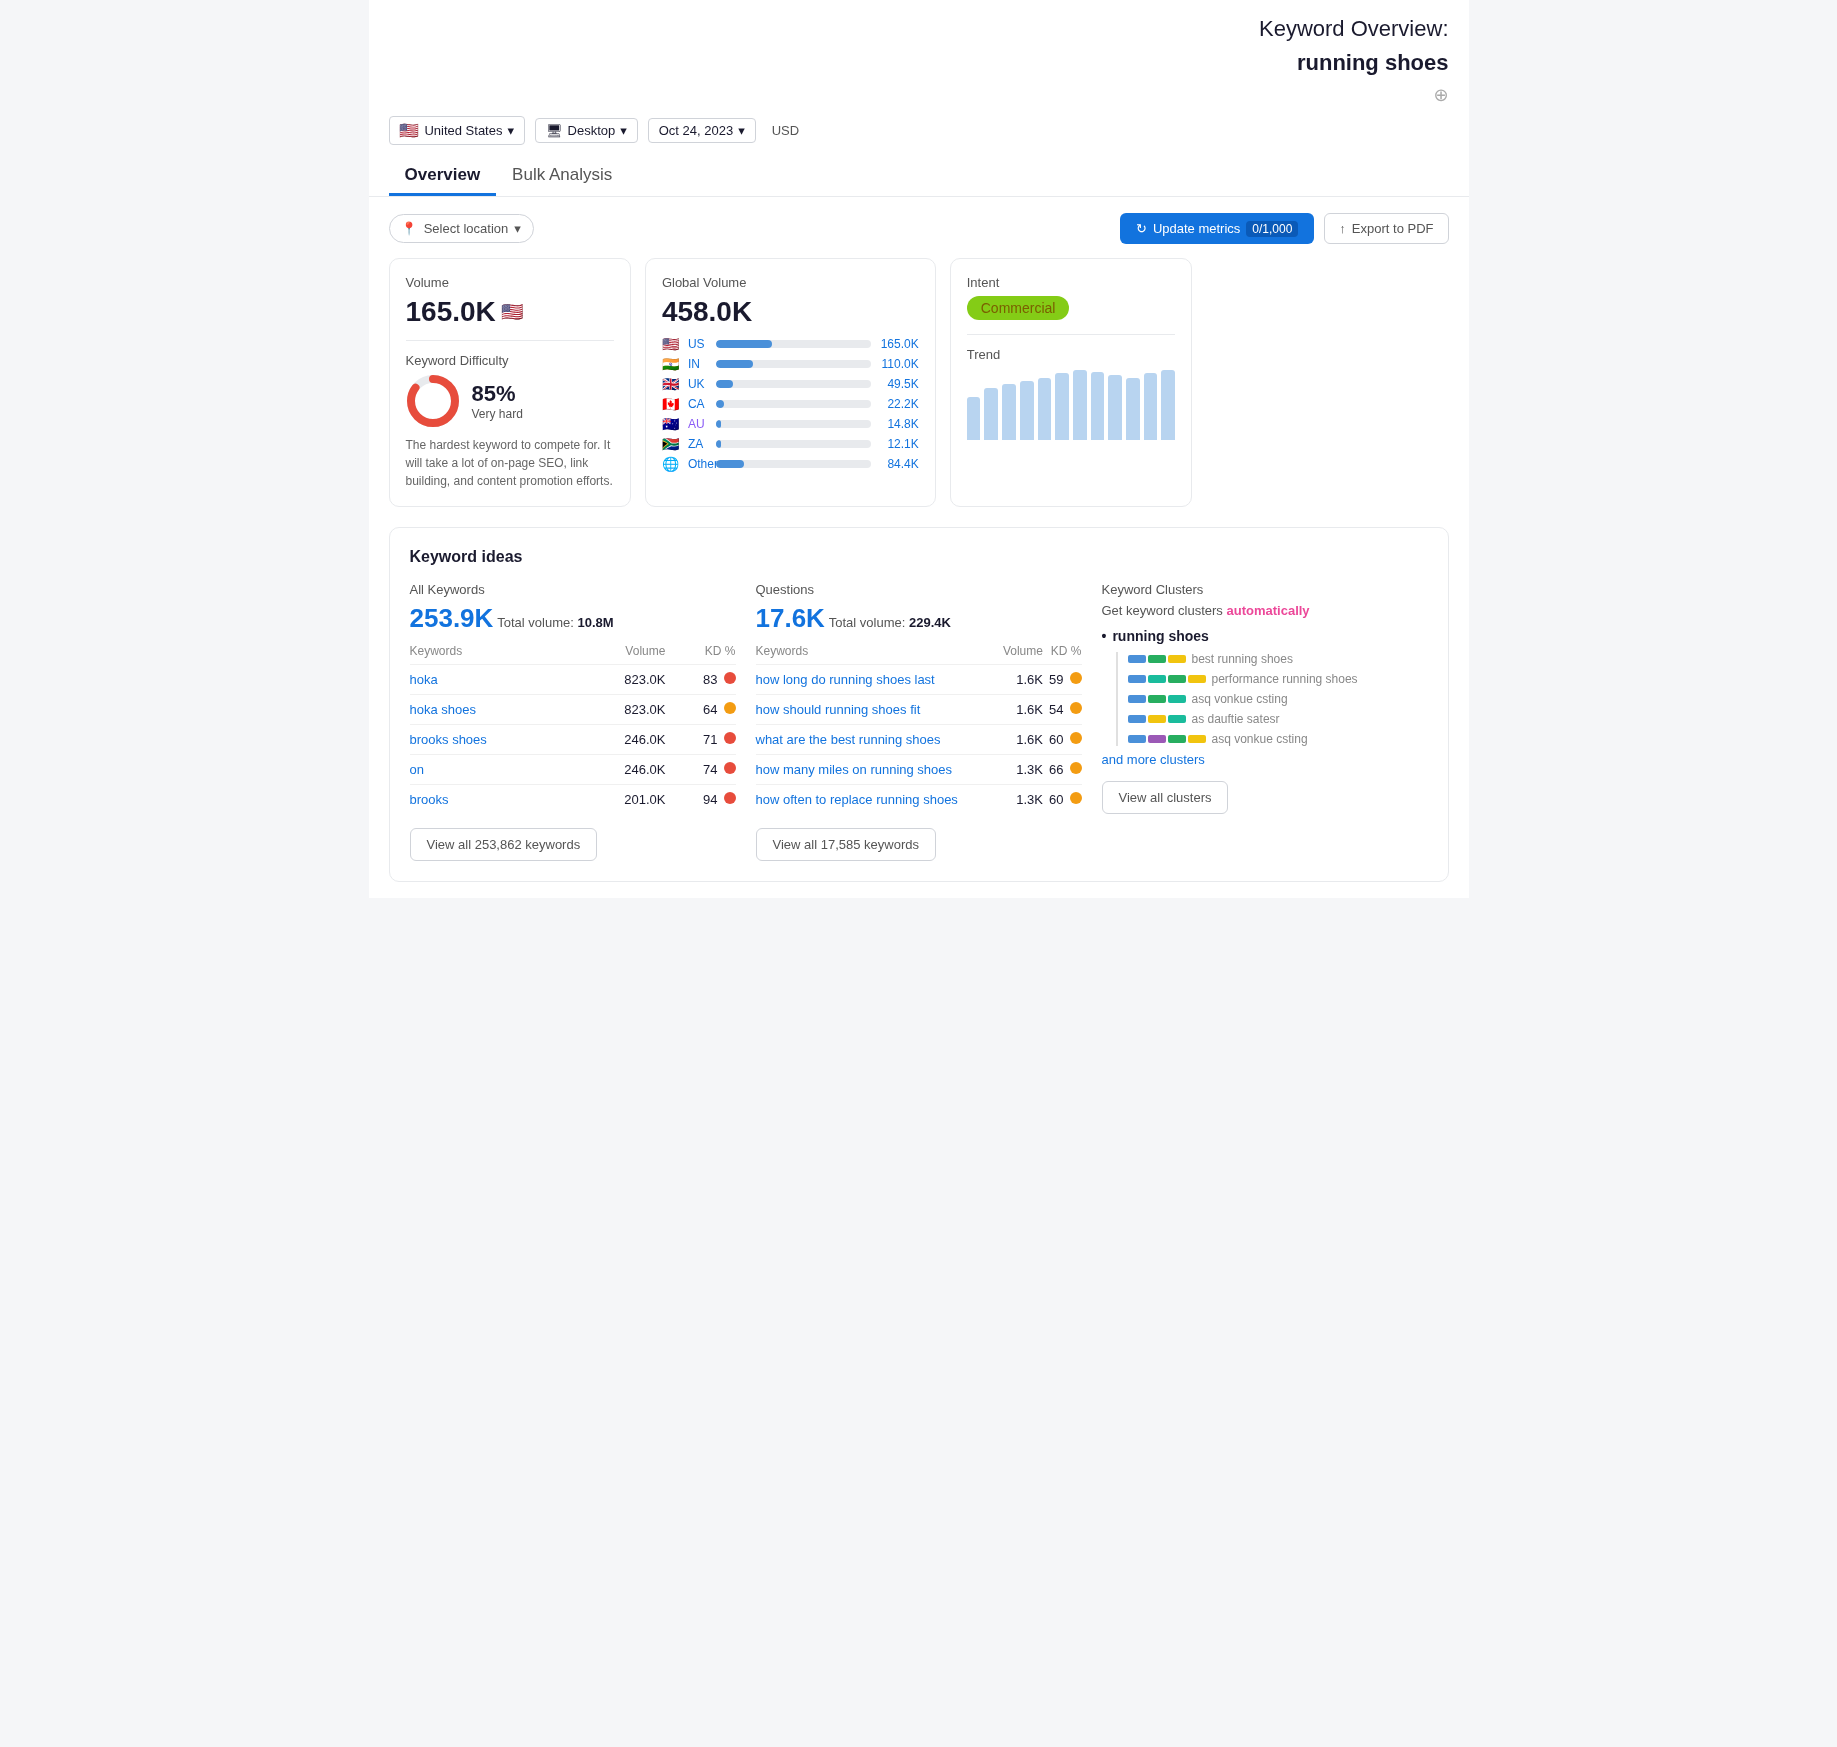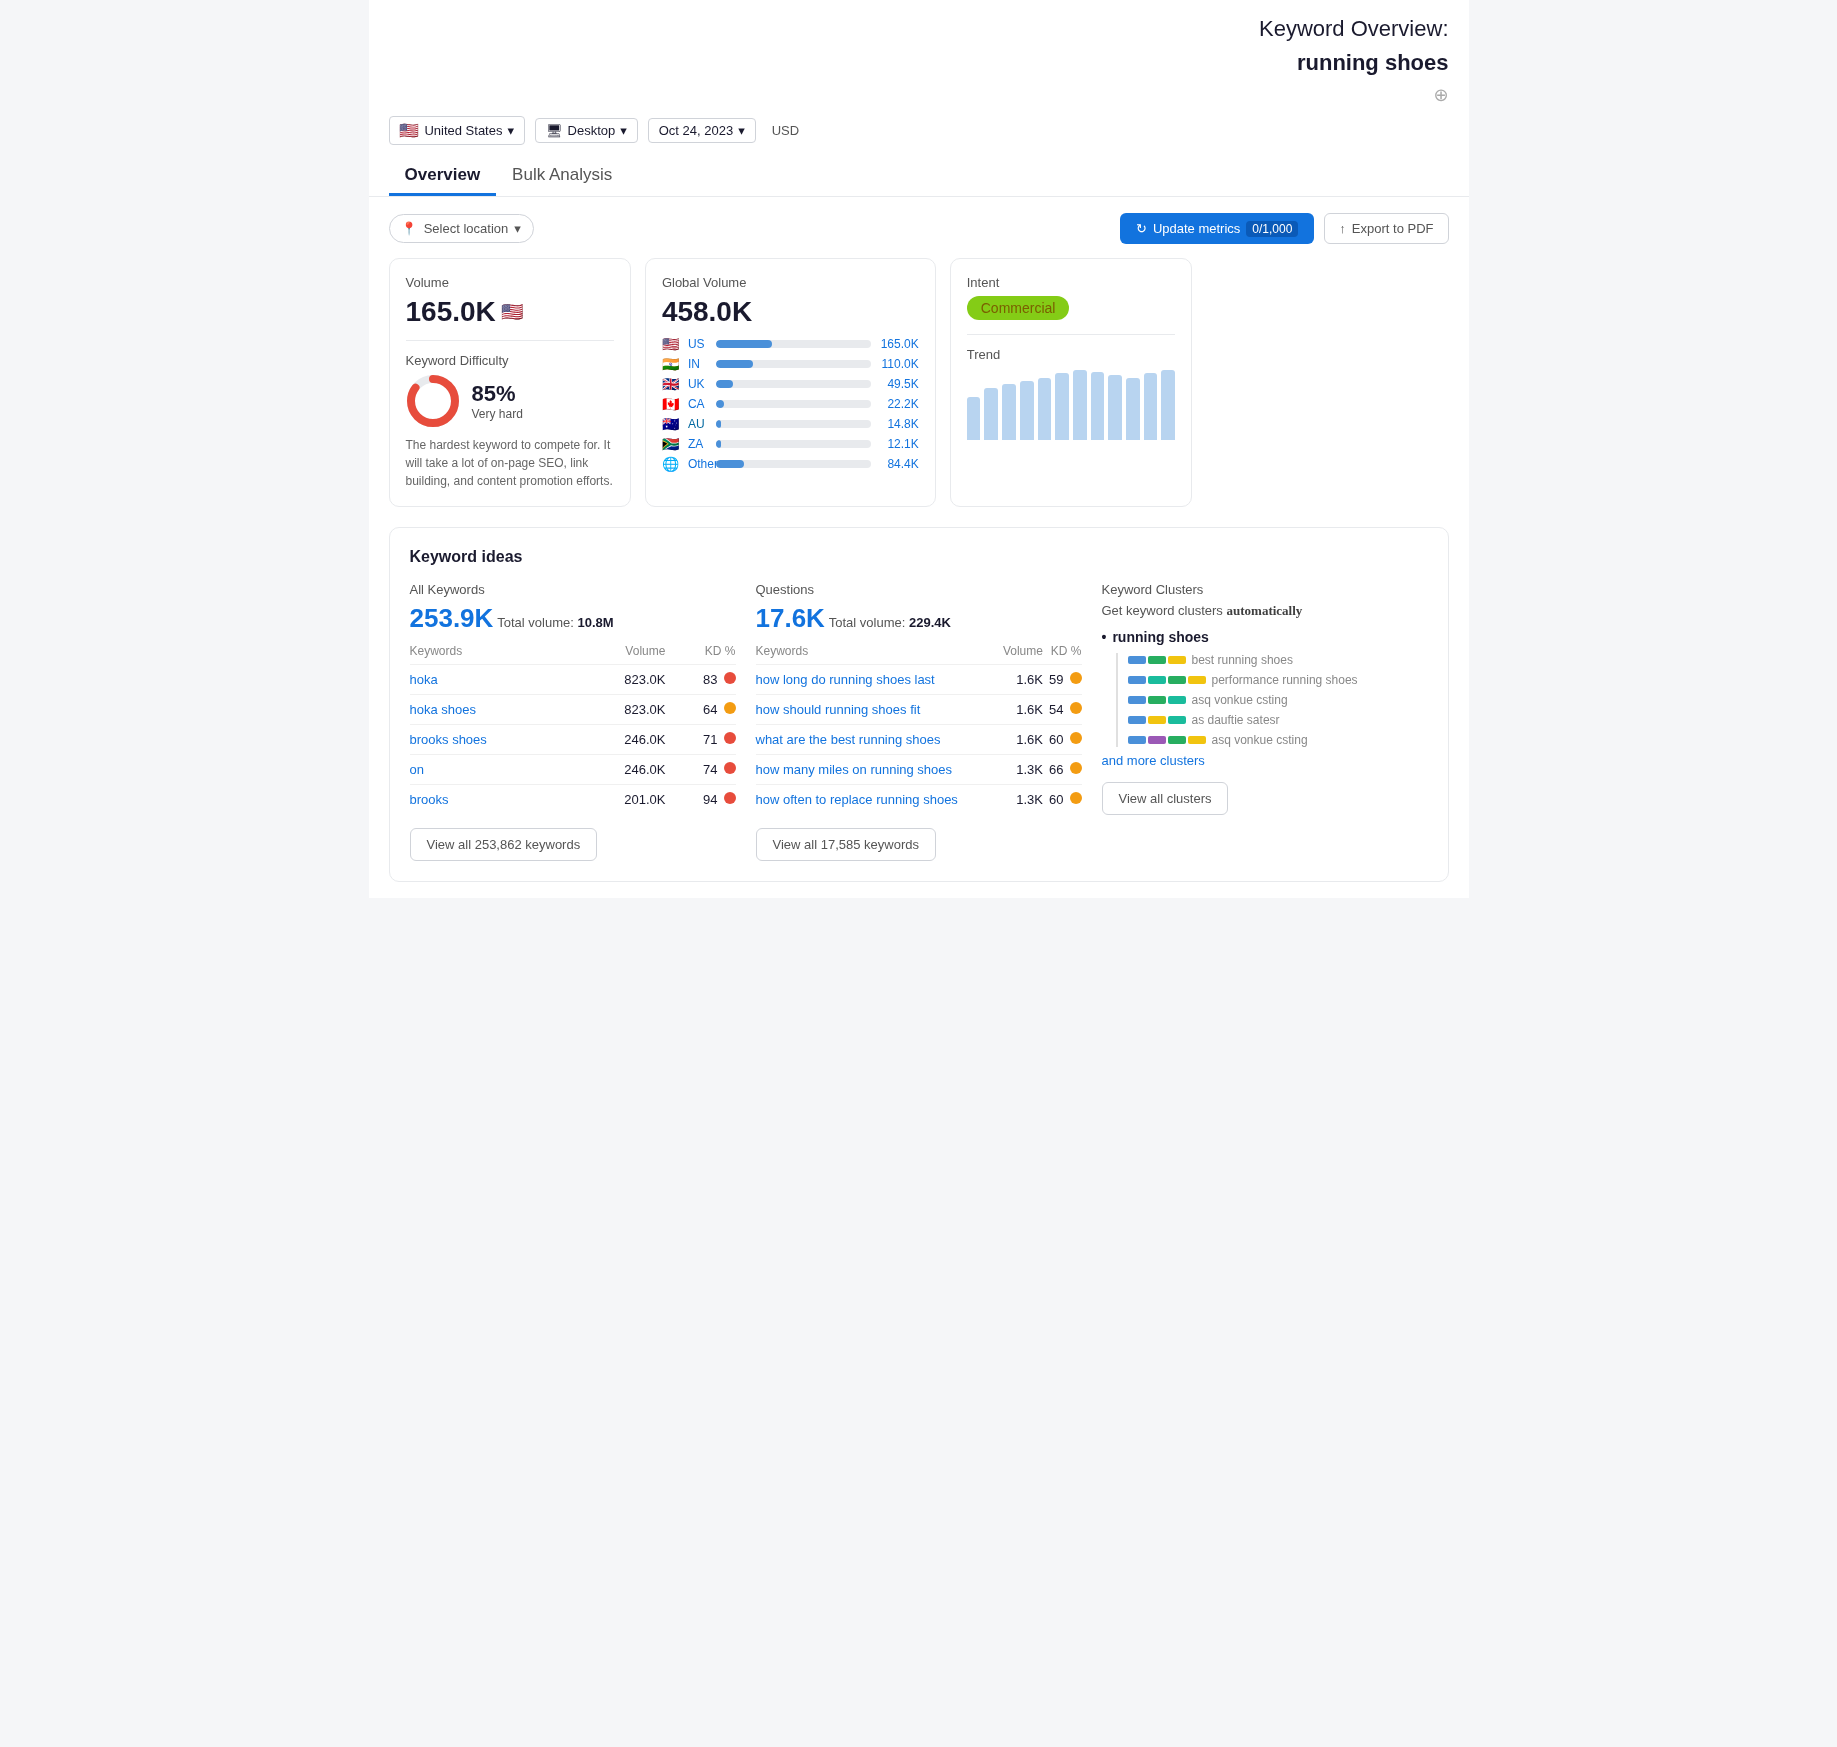--- a/index.html
+++ b/index.html
@@ -77,21 +77,21 @@
     .cluster-bars { display: flex; gap: 2px; }
     .cb { width: 18px; height: 8px; border-radius: 2px; }
     .cb-blue { background: #4a90d9; }
     .cb-green { background: #27ae60; }
     .cb-yellow { background: #f1c40f; }
     .cb-purple { background: #9b59b6; }
     .cb-teal { background: #1abc9c; }
     .cluster-name { font-size: 12px; color: #888; }
     .more-clusters { color: #1273de; font-size: 13px; cursor: pointer; margin-top: 6px; display: block; }
     .clusters-col .ki-col-sub { font-size: 13px; color: #555; margin-bottom: 10px; }
-    .clusters-col .ki-col-sub strong { color: #404040; font-family: Liberation Serif, serif; }
+    .clusters-col .ki-col-sub strong { color: #ec4899; }
   </style>
 </head>
 <body>
 
 <div class="page">
 
   <div class="header">
     <div class="title-row">
       <span class="title-label">Keyword Overview:</span>
       <span class="title-keyword">running shoes</span>
@@ -197,21 +197,21 @@
             <div class="gv-row">
     <span class="gv-flag">🇨🇦</span>
     <span class="gv-country" style="color:#1273de">CA</span>
     <div class="gv-bar-bg">
       <div class="gv-bar-fill" style="width:5%"></div>
     </div>
     <span class="gv-num">22.2K</span>
   </div>
             <div class="gv-row">
     <span class="gv-flag">🇦🇺</span>
-    <span class="gv-country" style="color:#0369a1">AU</span>
+    <span class="gv-country" style="color:#8b5cf6">AU</span>
     <div class="gv-bar-bg">
       <div class="gv-bar-fill" style="width:3%"></div>
     </div>
     <span class="gv-num">14.8K</span>
   </div>
             <div class="gv-row">
     <span class="gv-flag">🇿🇦</span>
     <span class="gv-country" style="color:#1273de">ZA</span>
     <div class="gv-bar-bg">
       <div class="gv-bar-fill" style="width:3%"></div>

